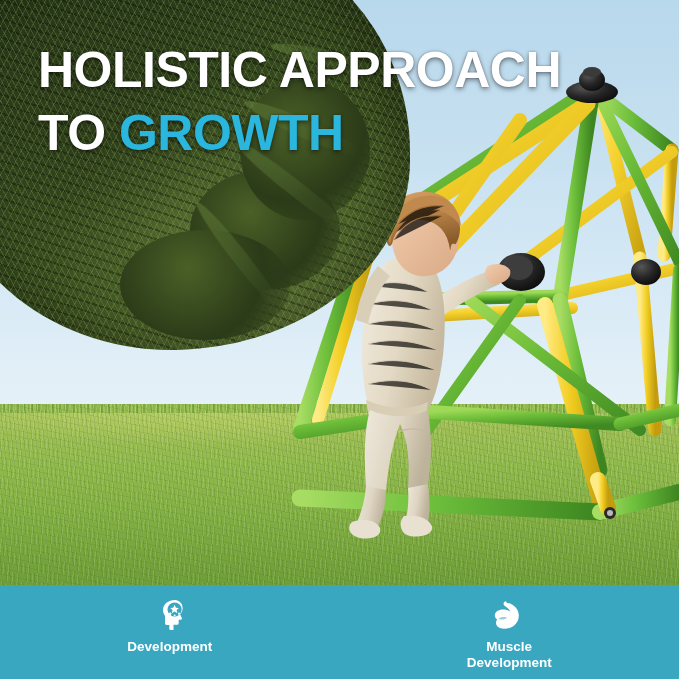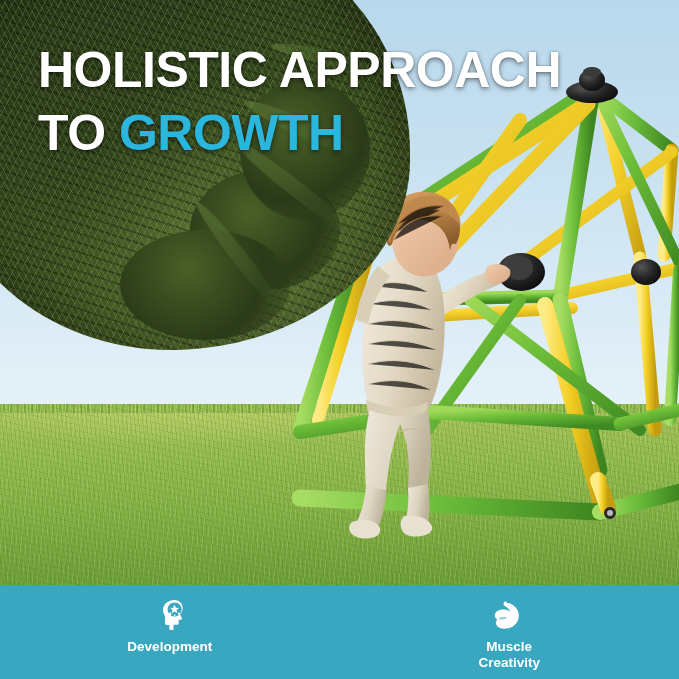--- a/index.html
+++ b/index.html
@@ -363,18 +363,18 @@
       <div class="feature-icon">
         <svg viewBox="0 0 48 48" width="40" height="40" aria-hidden="true">
           <path fill="#ffffff" d="M20.5 7.5c-1.8 0-3 1.3-3 3 0 1.2.6 2.1 1.5 2.6 3.4 1.9 5.4 4.1 6.4 6.6
                    -2.4-1.4-5.4-2.2-8.6-2.2-5.6 0-9.8 2.7-9.8 7.1 0 2.1 1.1 3.8 2.8 4.9
                    -.9 1.1-1.4 2.4-1.4 3.9 0 4.3 4 7.1 9.6 7.1 8 0 14.4-4.2 16.8-10.3
                    1.9-4.9 1-10.4-2.2-14.6-2.8-3.6-7.1-5.9-11.1-6.1z"></path>
           <path fill="#3aa7c0" opacity=".55" d="M12.4 27.6c2.2-1.2 5.1-1.6 8.2-1 .7.1.9 1 .3 1.4-2.3 1.4-5.6 1.9-8.3 1.1-.7-.2-.8-1.1-.2-1.5z"></path>
         </svg>
       </div>
       <div class="feature-label">Muscle
-Creativity</div>
+Development</div>
     </div>
 
   </div>
 
 </div>
 
 </body></html>

